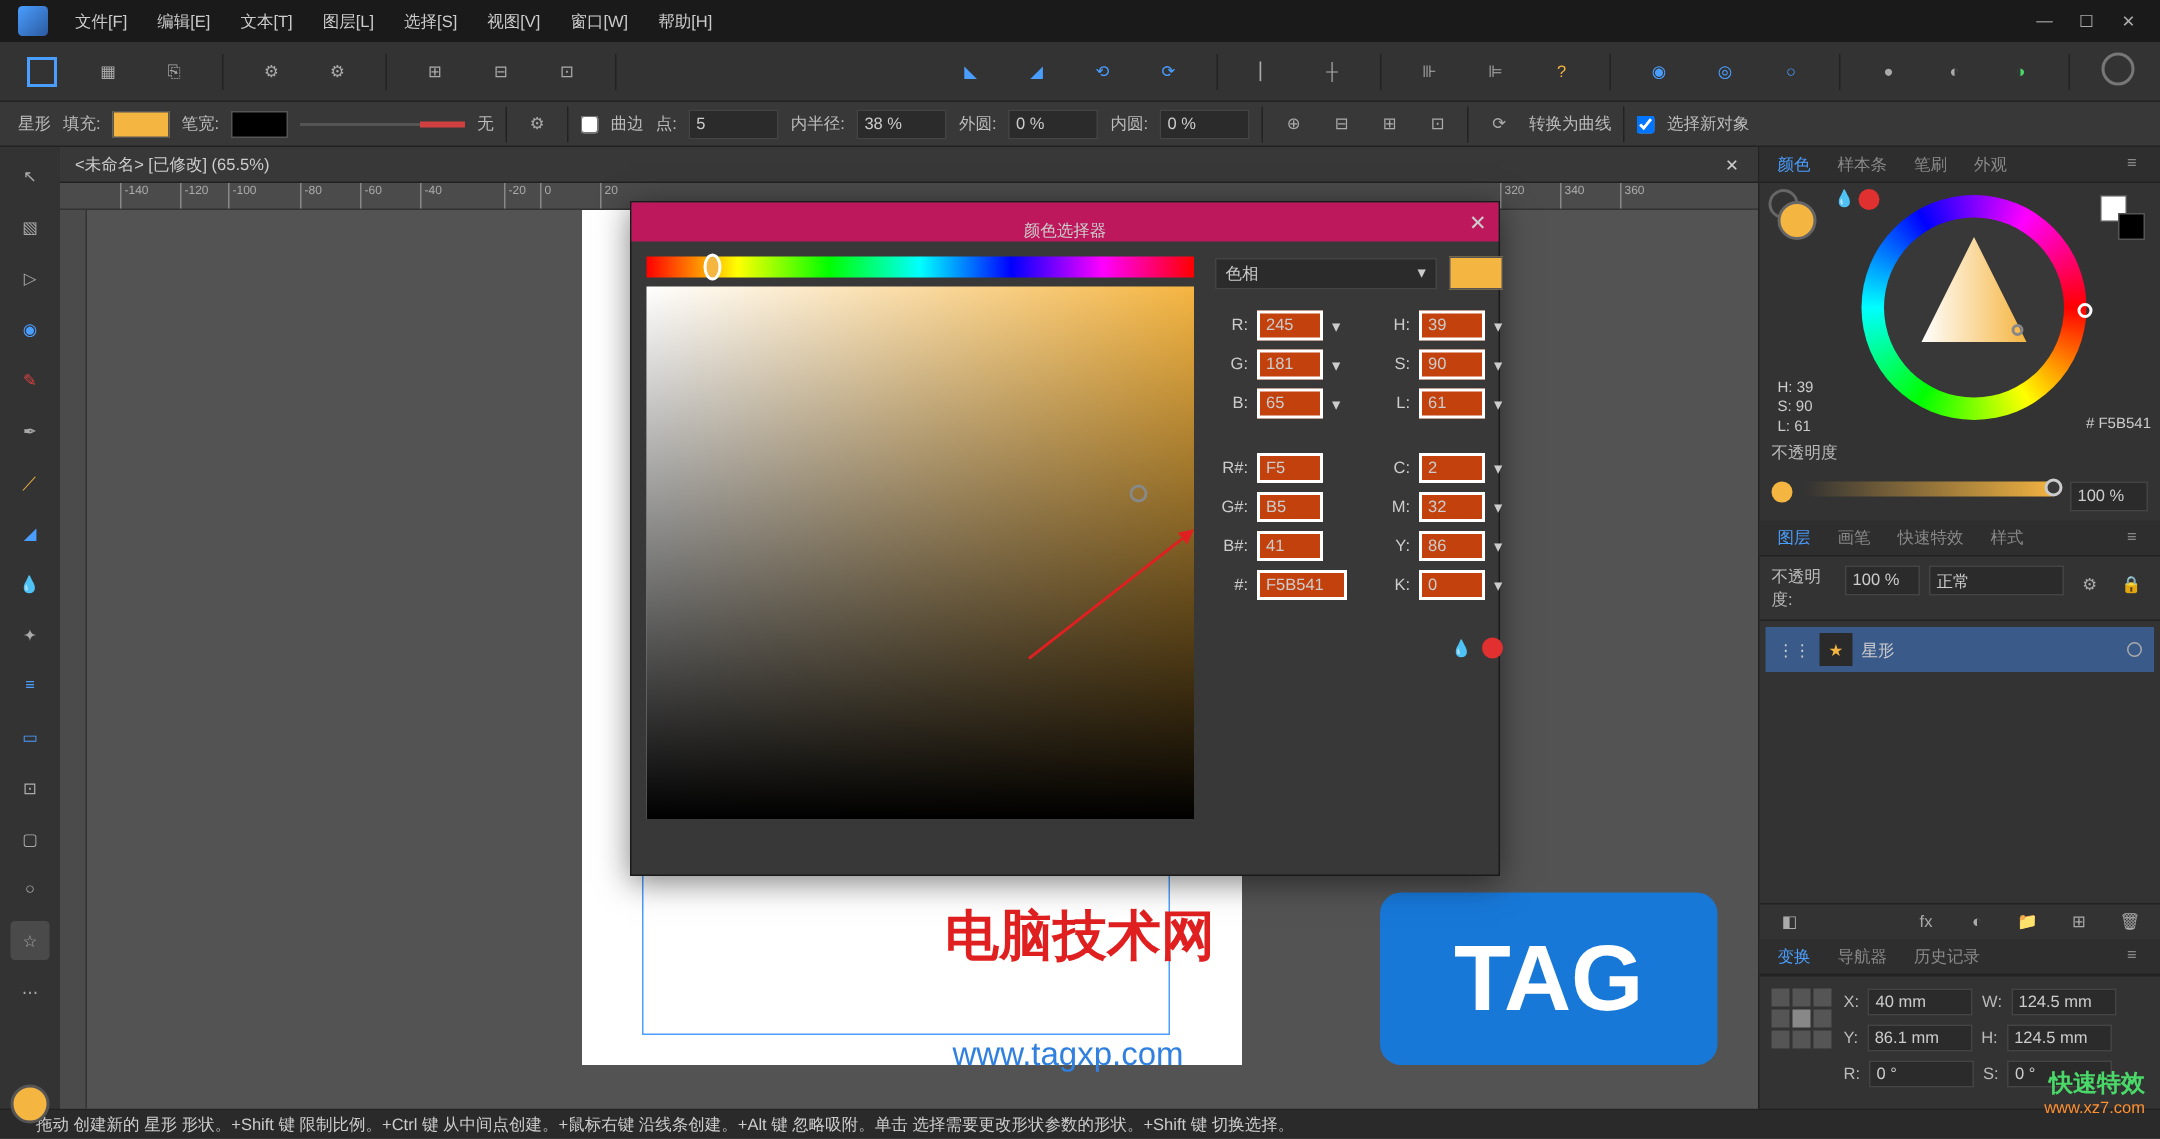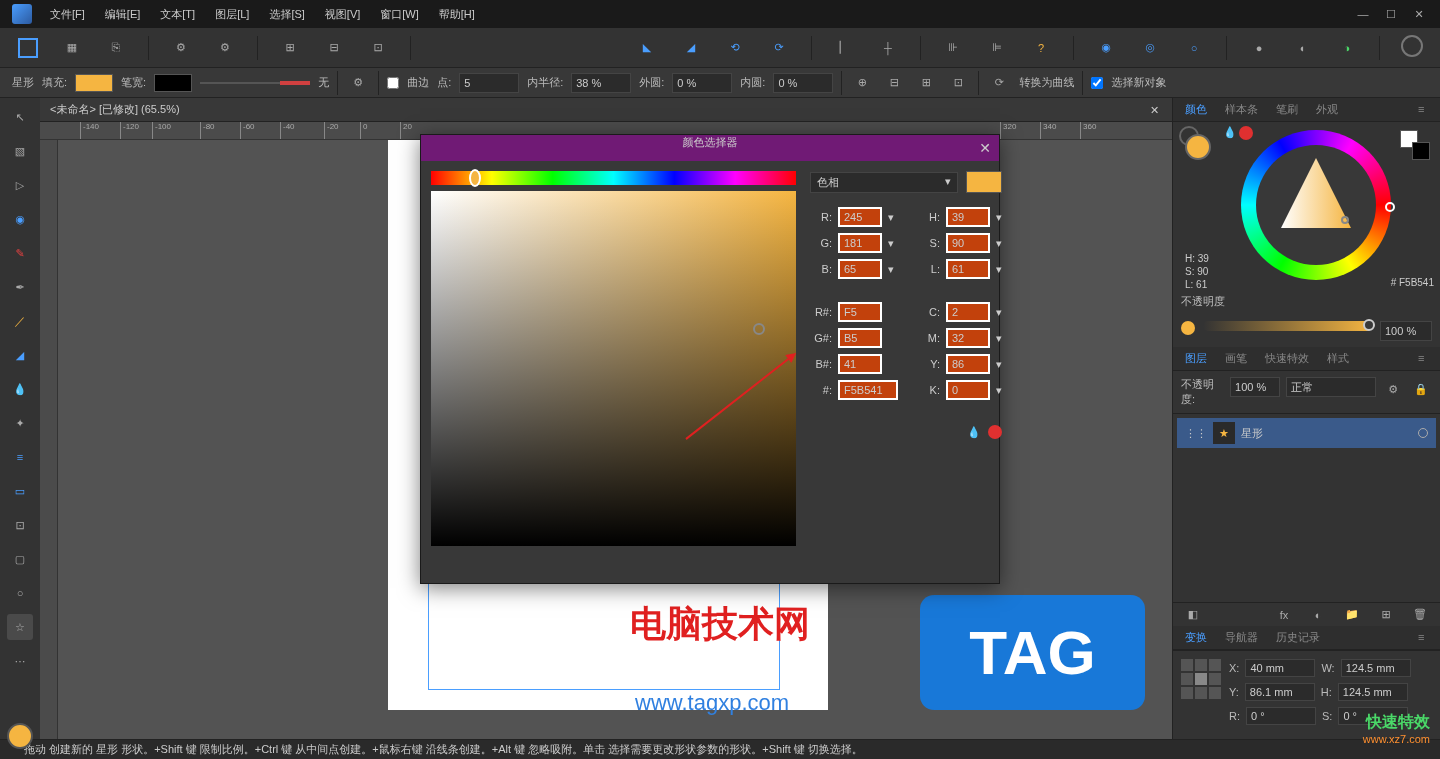--- a/index.html
+++ b/index.html
@@ -47,21 +47,21 @@
 .opacity-slider{flex:1;height:10px;background:linear-gradient(90deg,transparent,#f5b541);border-radius:5px;position:relative}
 .opacity-slider::before{content:"";position:absolute;inset:0;background:repeating-conic-gradient(#666 0 25%,#999 0 50%) 0 0/8px 8px;z-index:-1;border-radius:5px}
 .layers-panel{flex:1;border-top:1px solid #222}
 .layer-row{height:30px;background:#3a5a8a;display:flex;align-items:center;padding:0 8px;gap:6px;margin:4px}
 .star-thumb{width:22px;height:22px;background:#2a2a2a;display:flex;align-items:center;justify-content:center}
 .transform-panel{border-top:1px solid #222;padding:8px}
 .xf-row{display:flex;gap:6px;margin-bottom:6px;align-items:center}
 .xf-row input{width:70px;background:#2b2b2b;border:1px solid #444;padding:2px 4px;color:#ccc}
 .statusbar{height:20px;background:#2a2a2a;display:flex;align-items:center;padding:0 24px;font-size:10px;color:#999;border-top:1px solid #222}
 .colorpicker{position:absolute;left:420px;top:134px;width:580px;height:450px;background:#383838;border:1px solid #1a1a1a;z-index:100;box-shadow:0 4px 20px rgba(0,0,0,.5)}
-.cp-title{height:26px;display:flex;align-items:flex-start;justify-content:center;position:relative;background:#701a75}
+.cp-title{height:26px;display:flex;align-items:flex-end;justify-content:center;position:relative;background:#be185d}
 .cp-close{position:absolute;right:8px;top:5px;cursor:pointer;font-size:14px}
 .cp-body{padding:10px;display:flex;gap:14px}
 .cp-left{width:365px}
 .hue-bar{height:14px;background:linear-gradient(90deg,red,yellow,lime,cyan,blue,magenta,red);position:relative;margin-bottom:6px}
 .hue-handle{position:absolute;left:38px;top:-2px;width:12px;height:18px;border:2px solid #fff;border-radius:50%;background:#f5b541}
 .sat-box{width:365px;height:355px;background:linear-gradient(to bottom,transparent,#000),linear-gradient(to right,#fff,#f5b541);position:relative}
 .sat-handle{position:absolute;left:322px;top:132px;width:12px;height:12px;border:2px solid #888;border-radius:50%}
 .arrow{position:absolute;left:240px;top:200px;transform:rotate(-38deg)}
 .cp-right{flex:1;display:flex;flex-direction:column;gap:4px}
 .cp-top-row{display:flex;align-items:center;gap:8px;margin-bottom:10px}
@@ -219,21 +219,21 @@
       <span>&lt;未命名&gt; [已修改] (65.5%)</span>
       <span class="close">✕</span>
     </div>
     <div class="ruler-h">
       <div class="ruler-tick" style="left:40px">-140</div>
         <div class="ruler-tick" style="left:80px">-120</div>
       <div class="ruler-tick" style="left:112px">-100</div>
         <div class="ruler-tick" style="left:160px">-80</div>
       <div class="ruler-tick" style="left:200px">-60</div>
         <div class="ruler-tick" style="left:240px">-40</div>
-      <div class="ruler-tick" style="left:284px">-20</div>
+      <div class="ruler-tick" style="left:296px">-20</div>
         <div class="ruler-tick" style="left:320px">0</div>
       <div class="ruler-tick" style="left:360px">20</div>
       <div class="ruler-tick" style="left:960px">320</div>
         <div class="ruler-tick" style="left:1000px">340</div>
       <div class="ruler-tick" style="left:1040px">360</div>
     </div>
     <div class="canvas-inner">
       <div class="ruler-v"></div>
       <div class="viewport">
         <div class="page"></div>

